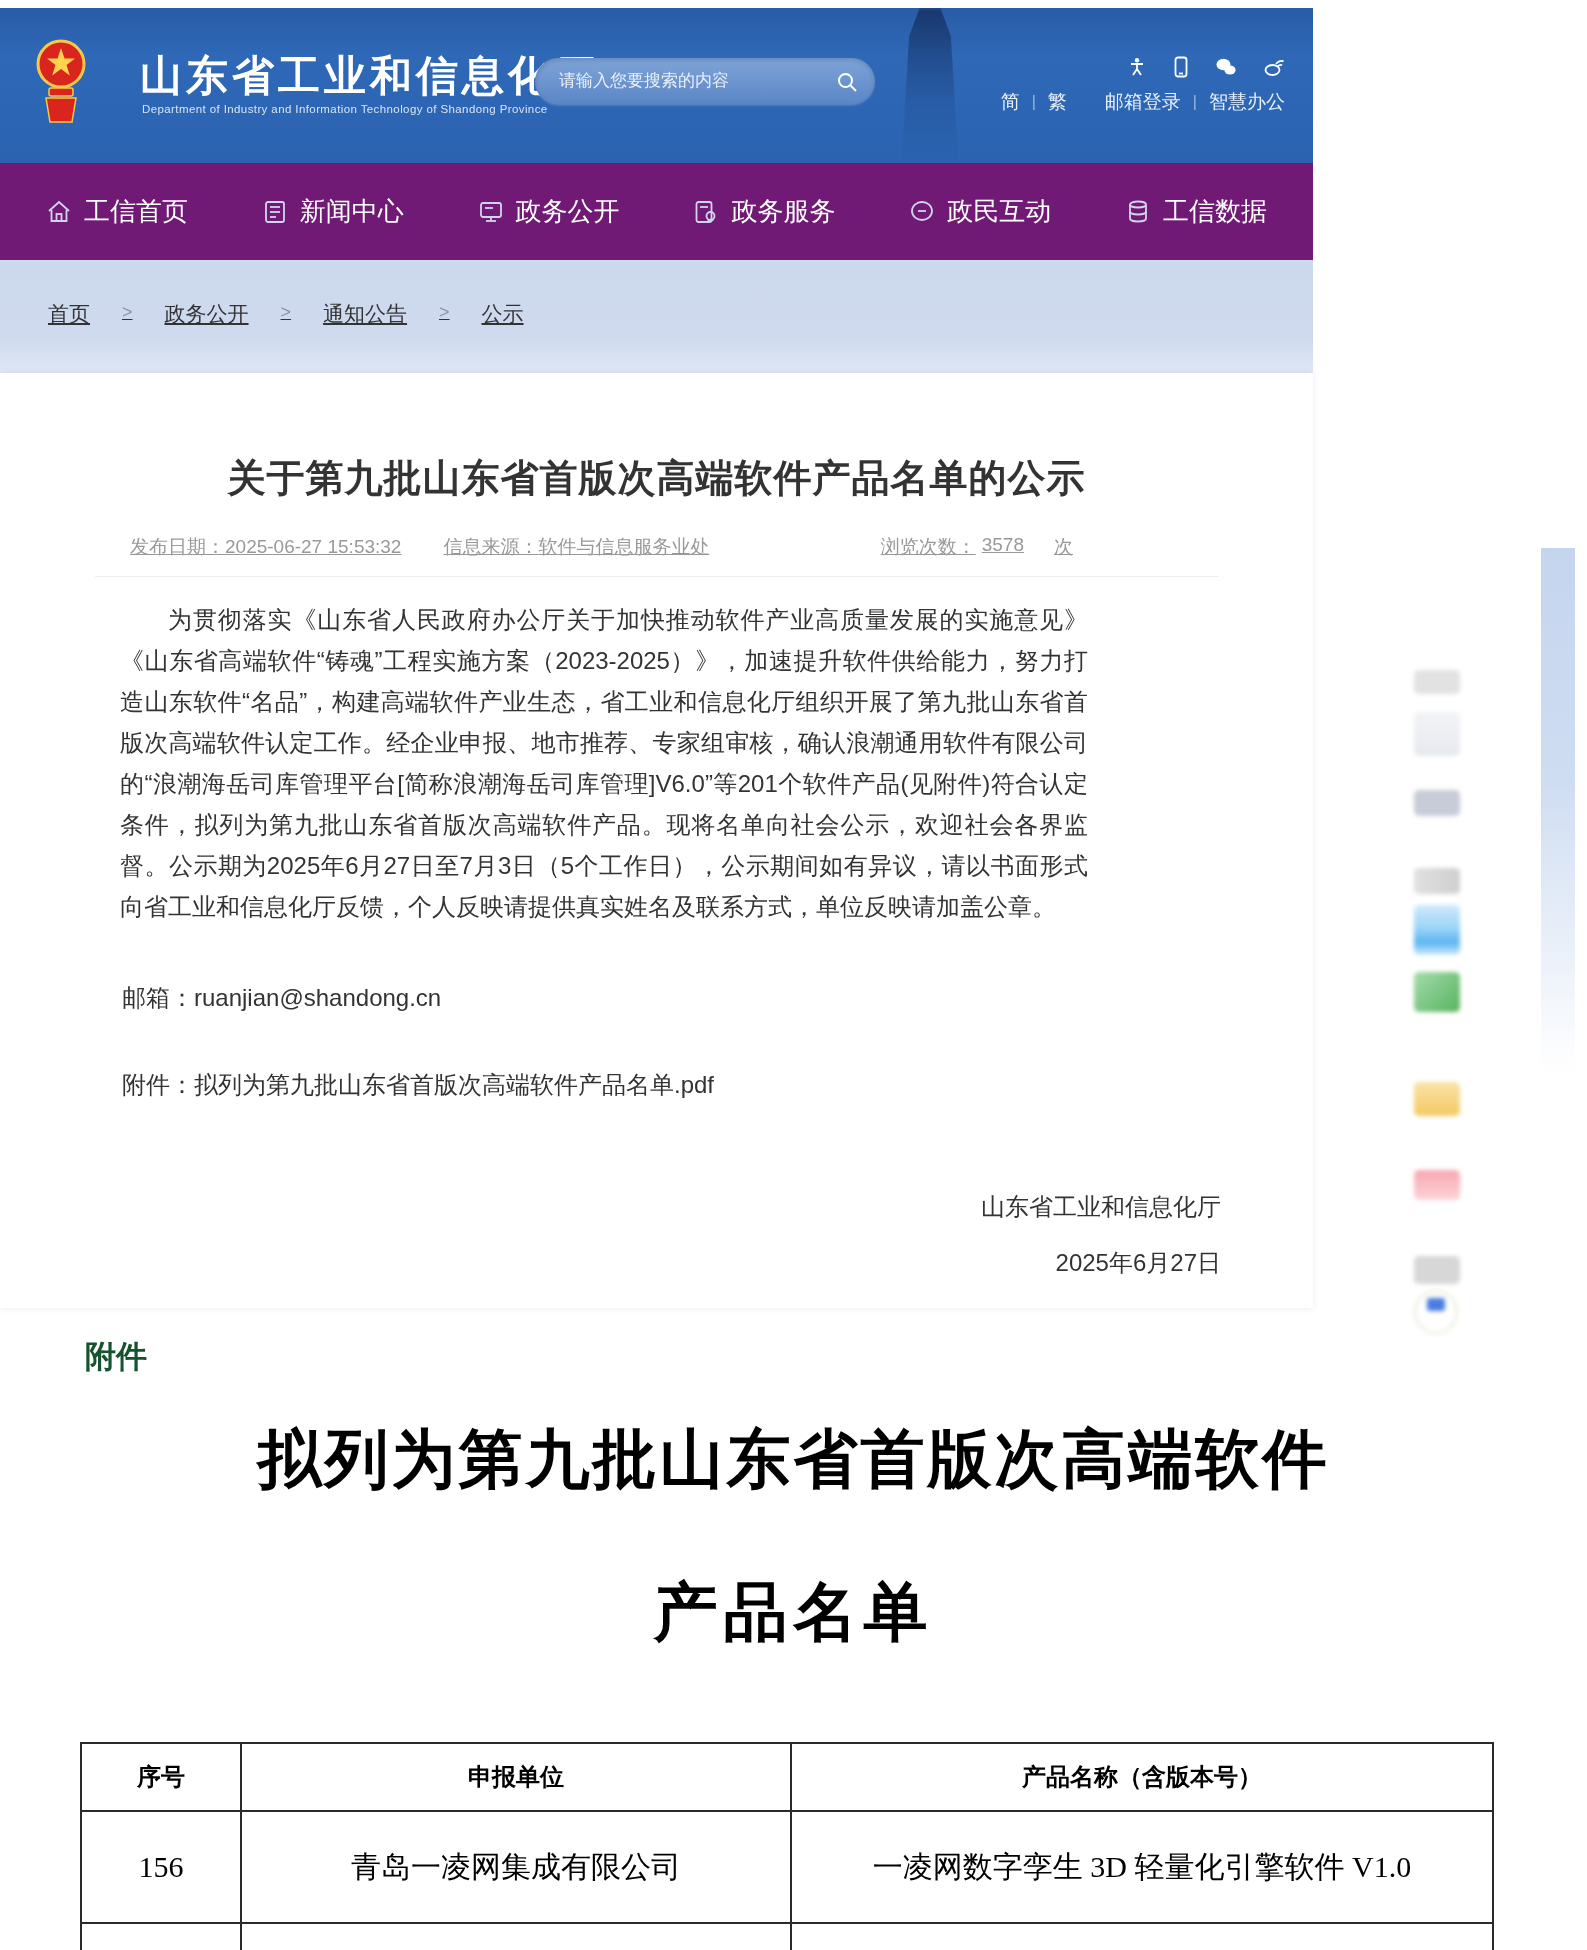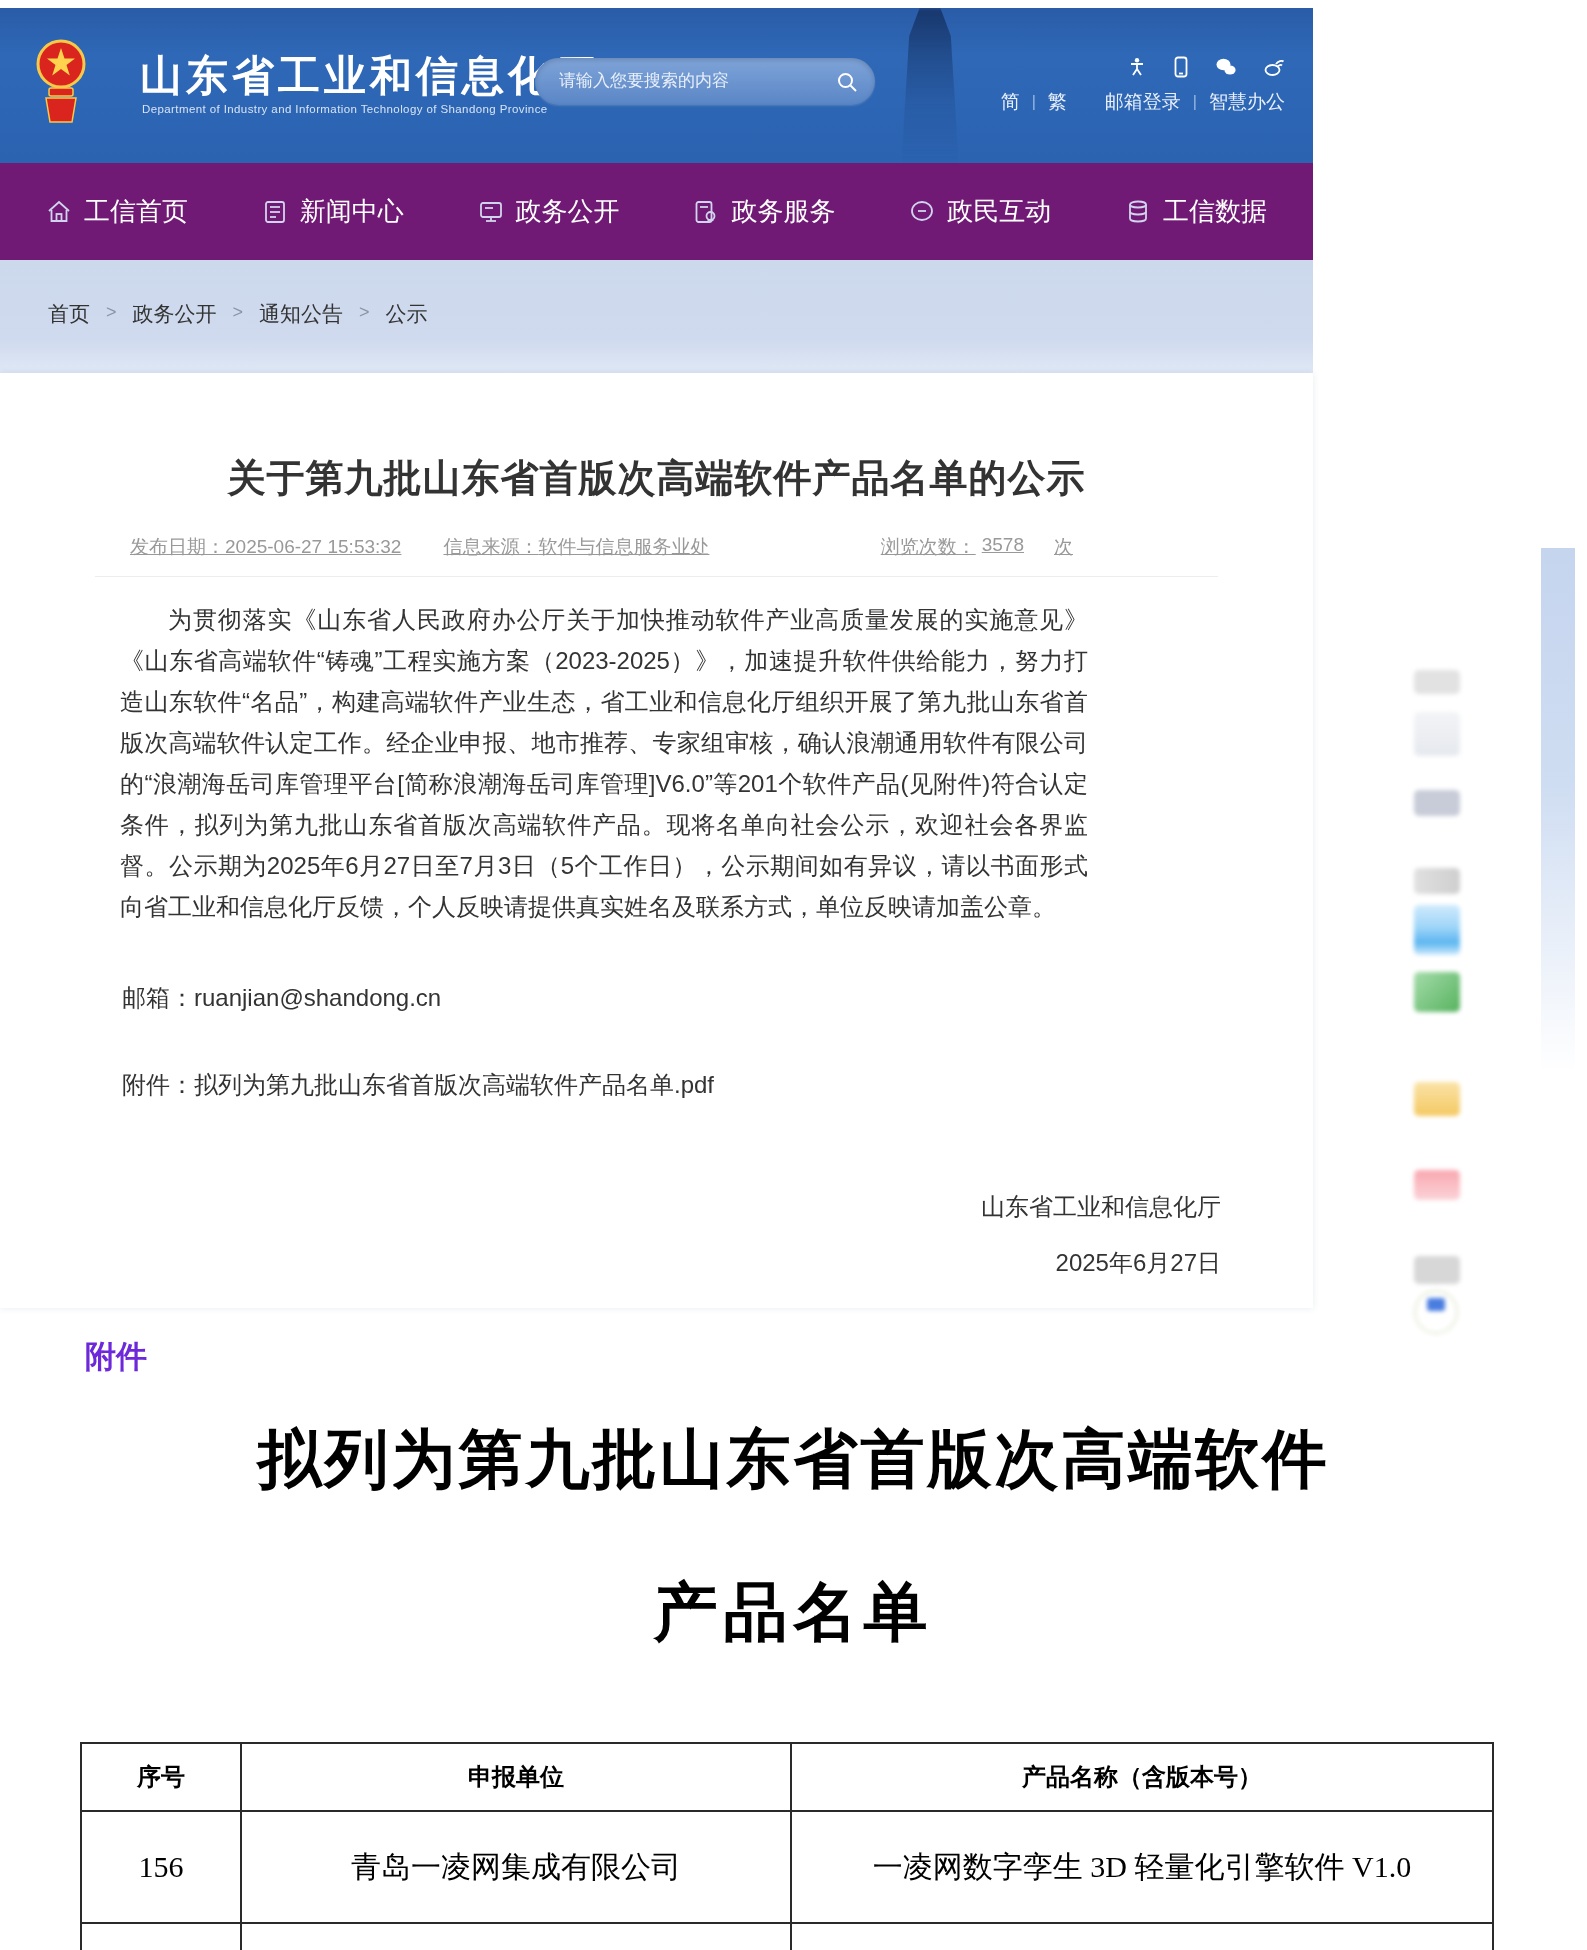--- a/index.html
+++ b/index.html
@@ -56,21 +56,21 @@
     display:flex;align-items:center;justify-content:space-between;
     padding:0 46px;box-sizing:border-box;
   }
   .nav-item{display:flex;align-items:center;gap:12px;color:#ffffff;font-size:26px;cursor:pointer;white-space:nowrap;}
   .nav-item svg{opacity:.9;}
   
   .crumbbar{
     position:absolute;top:260px;left:0;height:113px;
     background:linear-gradient(180deg,#ccd8ec 0%,#cfdaee 70%,#dfe8f5 100%);
   }
-  .crumbs{position:absolute;left:48px;top:40px;display:flex;gap:16px;font-size:21px;color:#333;}
+  .crumbs{position:absolute;left:48px;top:40px;display:flex;gap:32px;font-size:21px;color:#333;text-decoration:underline;}
   .crumbs .gt{color:#8a93a3;font-size:18px;padding-top:2px;}
   .crumbs span[data-interactable="true"]{cursor:pointer;}
   
   .article{
     position:absolute;top:373px;left:0;width:1313px;height:935px;background:#ffffff;
     box-shadow:0 0 7px rgba(40,60,110,.10);box-sizing:border-box;
   }
   .art-title{
     margin:80px 110px 0 110px;text-align:center;font-size:38px;font-weight:bold;
     color:#333;letter-spacing:1px;
@@ -85,21 +85,21 @@
   .art-body{
     margin:22px 0 0 120px;width:968px;font-size:24px;line-height:41px;color:#333;
     text-align:justify;text-indent:2em;
   }
   .art-contact{margin:48px 0 0 122px;font-size:24px;color:#333;line-height:46px;}
   .art-attach{margin:48px 0 0 122px;font-size:24px;color:#333;}
   .art-attach .file{cursor:pointer;}
   .art-sign{margin:78px 92px 0 0;text-align:right;font-size:24px;color:#333;line-height:56px;}
   
   .doc{position:absolute;top:1308px;left:0;width:1587px;}
-  .doc-label{margin:28px 0 0 85px;font-size:31px;font-weight:bold;color:#6d28d9;}
+  .doc-label{margin:28px 0 0 85px;font-size:31px;font-weight:bold;color:#14532d;}
   .doc-title{
     text-align:center;font-family:"Liberation Serif","DejaVu Serif",serif;font-weight:bold;color:#000;
   }
   .doc-title.l1{margin-top:38px;font-size:64px;letter-spacing:3px;}
   .doc-title.l2{margin-top:66px;font-size:64px;letter-spacing:6px;}
   .doc-table{
     margin:86px 0 0 80px;border-collapse:collapse;table-layout:fixed;width:1412px;
     font-family:"Liberation Serif","DejaVu Serif",serif;color:#000;
   }
   .doc-table td{border:2px solid #2a2a2a;text-align:center;vertical-align:middle;}

